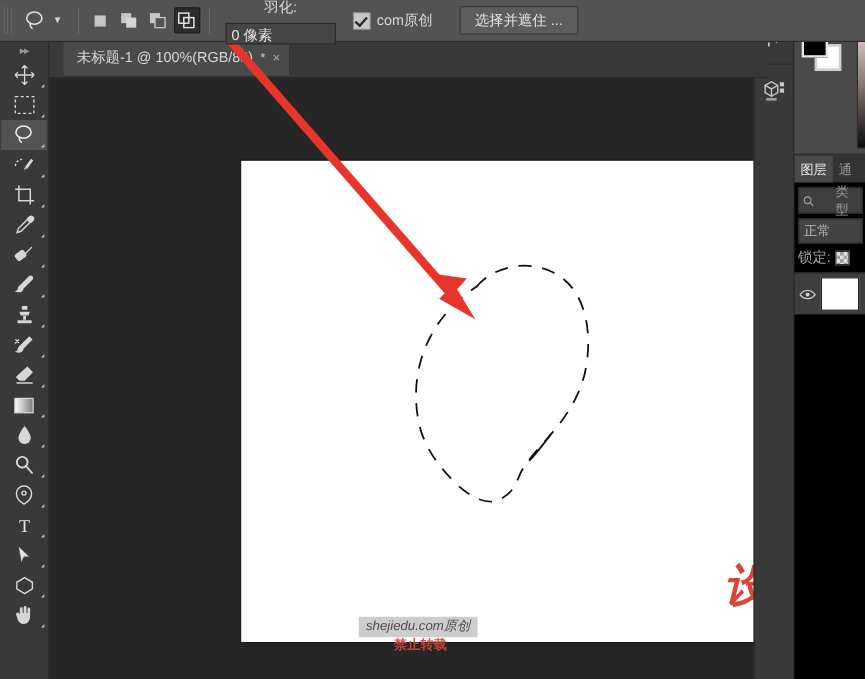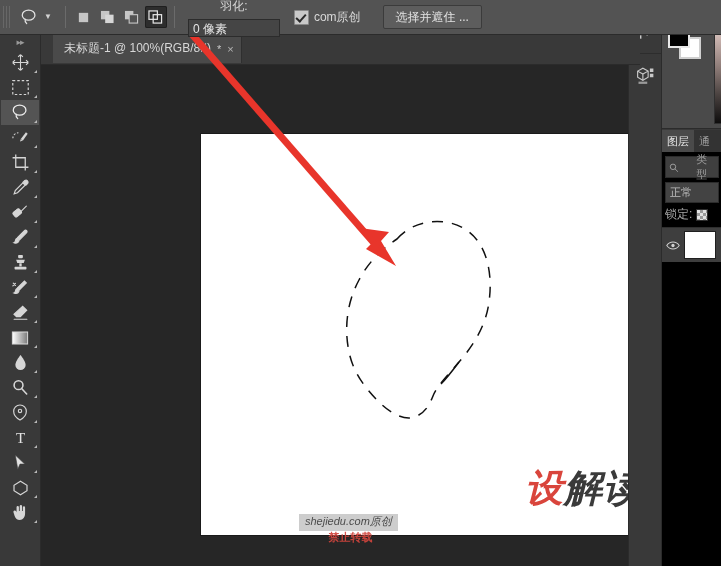--- a/index.html
+++ b/index.html
@@ -360,21 +360,20 @@
                  C 228 272, 224 278, 216 282
                  C 205 288, 190 280, 178 268
                  C 164 254, 152 238, 148 218
                  C 143 194, 146 168, 158 146
                  C 168 127, 182 114, 196 105 Z" fill="none" stroke="#111111" stroke-width="1.5" stroke-dasharray="11 9" stroke-linecap="butt"></path>
         <path d="M258 228 C 252 236, 246 244, 240 250" fill="none" stroke="#111111" stroke-width="1.5"></path>
       </svg>
 
       <div class="brandmark">
         <span class="bm-a">设</span>
-        <span class="bm-b">解读</span>
       </div>
 
       <div class="watermark">
         <span>shejiedu.com原创</span>
         <span class="wm-red">禁止转载</span>
       </div>
     </div>
   </div>
 
   <svg class="arrow-layer" viewBox="0 0 721 566">

